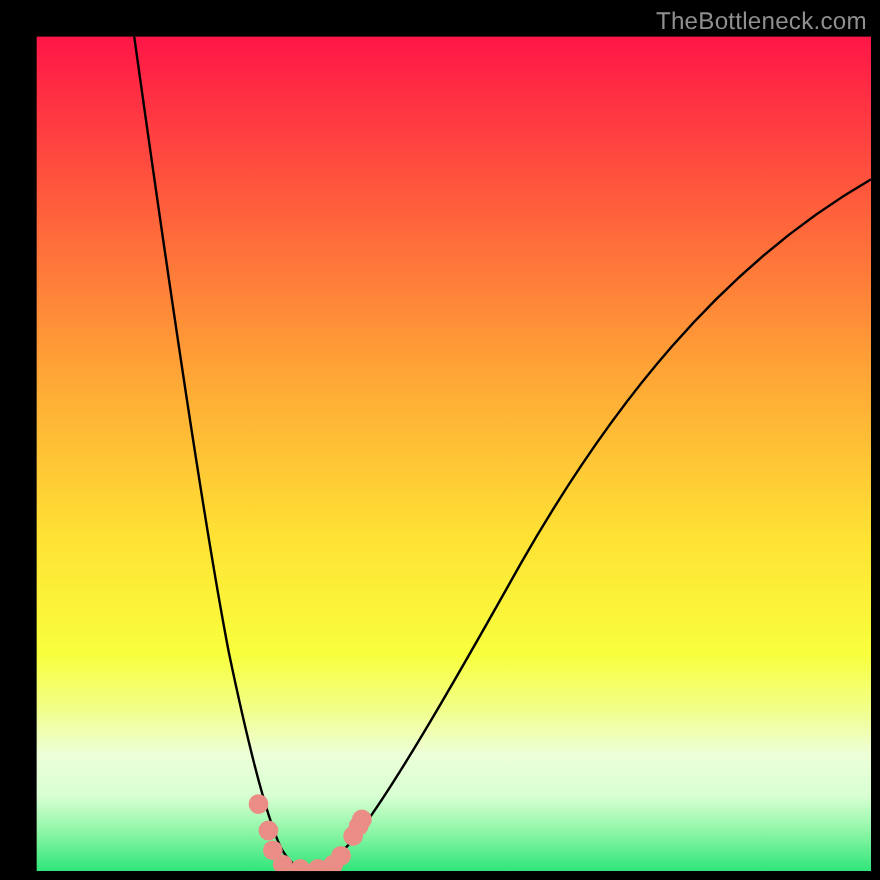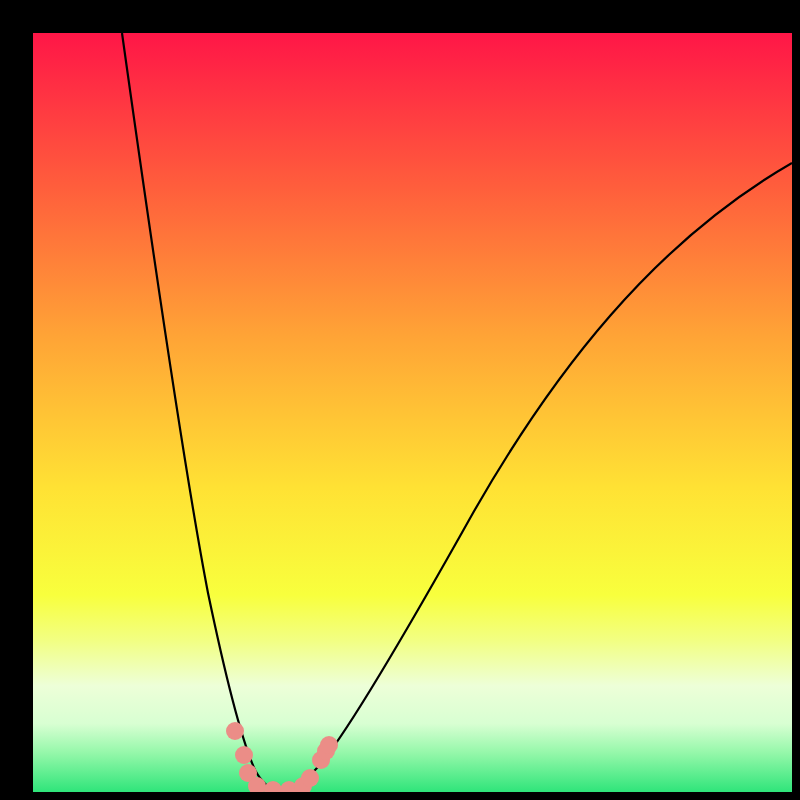--- a/index.html
+++ b/index.html
@@ -90,13 +90,14 @@
           <circle cx="270" cy="753" r="9" class="marker"></circle>
           <circle cx="277" cy="745" r="9" class="marker"></circle>
           <circle cx="288" cy="727" r="9" class="marker"></circle>
           <circle cx="293" cy="718" r="9" class="marker"></circle>
           <circle cx="296" cy="712" r="9" class="marker"></circle>
         </g>
     </svg>
 
   </div>
 
+  <div class="watermark">TheBottleneck.com</div>
 </div>
 
 </body></html>

